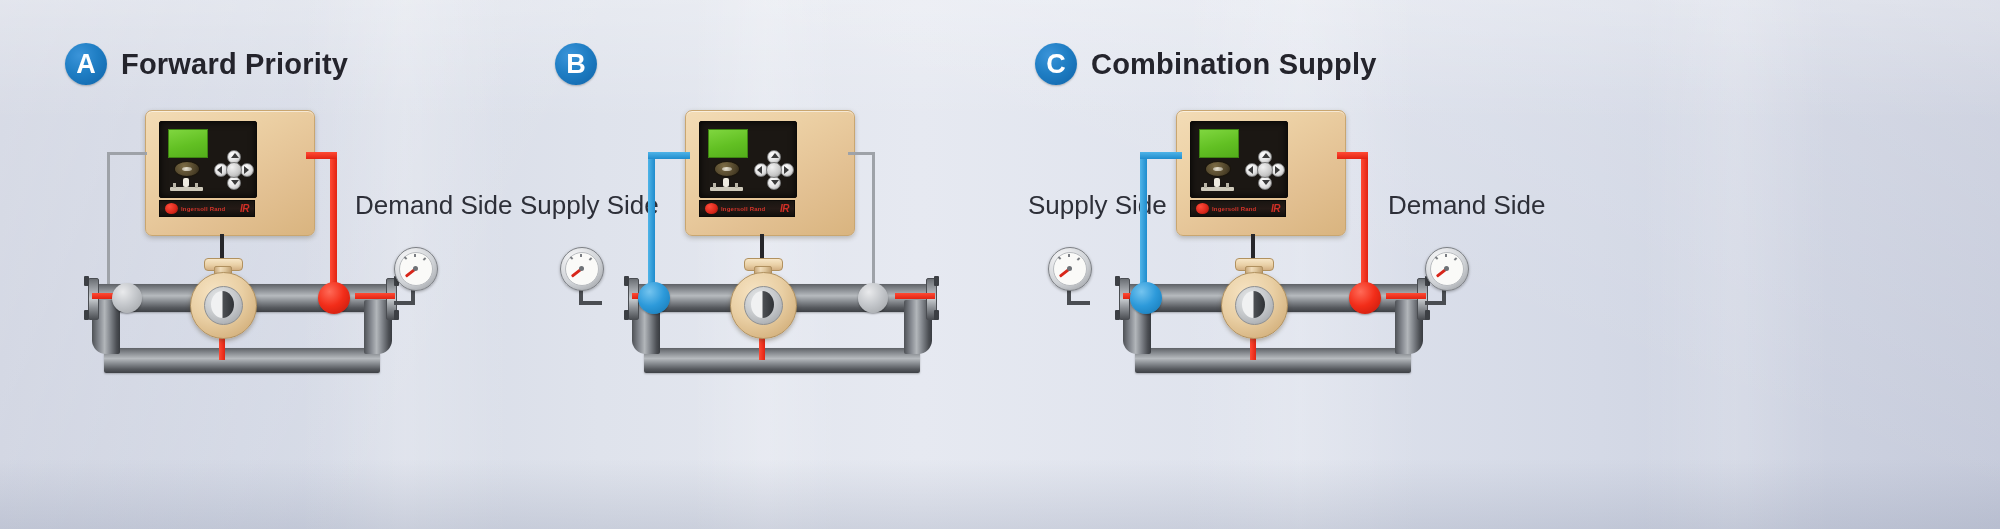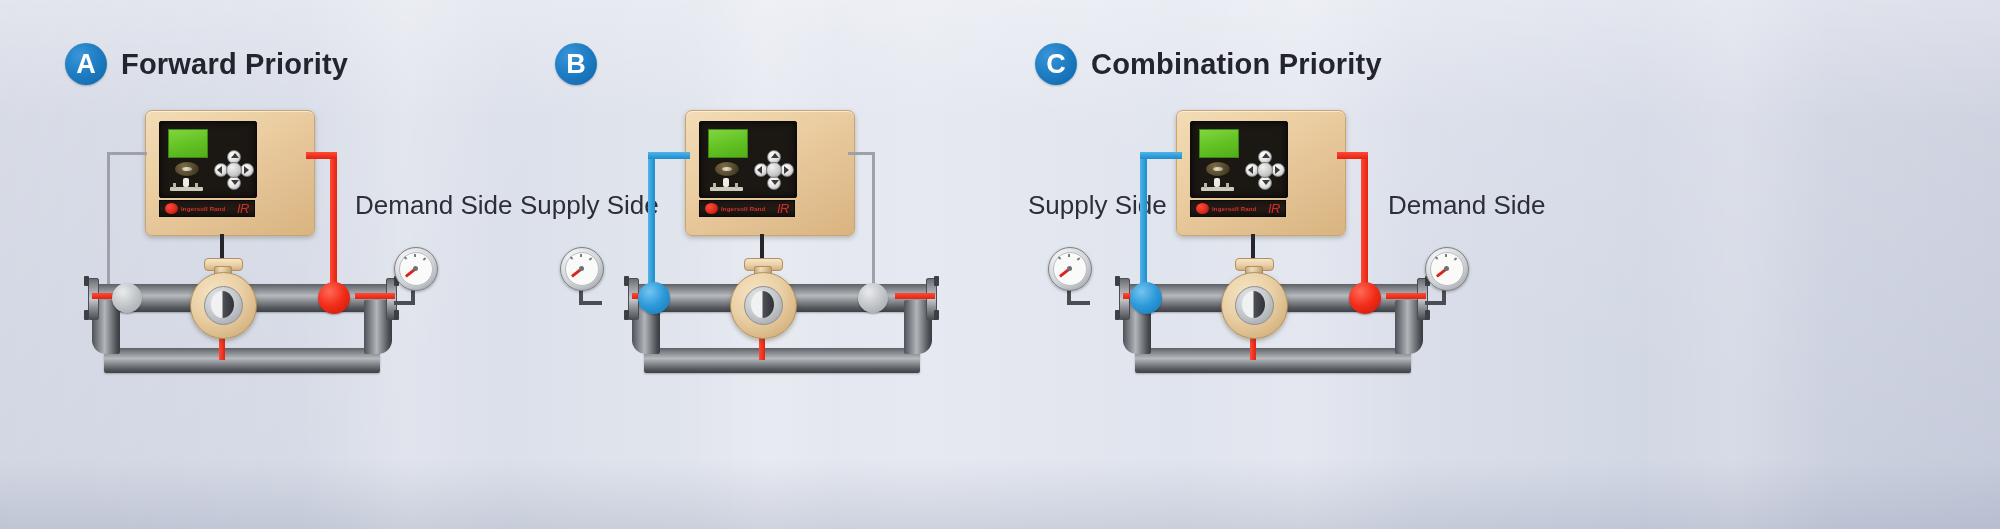--- a/index.html
+++ b/index.html
@@ -63,21 +63,21 @@
     border:1px solid #7c7c7c;}
   .dpad .center{background:radial-gradient(circle at 36% 30%,#f2f2f2 0%,#c9c9c9 60%,#8e8e8e 100%);}
   .dpad .ar{position:absolute;width:0;height:0;}
   .logo-strip{position:absolute;background:linear-gradient(180deg,#191511 0%,#241a16 50%,#120f0c 100%);
     border:1px solid #0c0a08;display:flex;align-items:center;justify-content:space-between;
     padding:0 5px;box-sizing:border-box;overflow:hidden;}
   .ir-mark{display:flex;align-items:center;gap:3px;}
   .ir-dot{width:13px;height:11px;border-radius:50%;
     background:radial-gradient(circle at 35% 32%,#ff4b3a 0%,#d8271a 60%,#8e1008 100%);}
   .ir-txt{font-size:6px;color:#d4342a;font-weight:bold;letter-spacing:.2px;white-space:nowrap;}
-  .ir-right{font-size:13px;color:#cf2f26;font-weight:normal;font-style:italic;letter-spacing:-.5px;}
+  .ir-right{font-size:10px;color:#cf2f26;font-weight:bold;font-style:italic;letter-spacing:-.5px;}
 
   
   .pipe-h{position:absolute;border-radius:2px;
     background:linear-gradient(180deg,#5e6166 0%,#8c9095 22%,#b6babe 42%,#888c91 62%,#55585d 85%,#3e4146 100%);
     box-shadow:0 1px 2px rgba(0,0,0,.25);}
   .pipe-v{position:absolute;border-radius:2px;
     background:linear-gradient(90deg,#4e5156 0%,#858990 25%,#b2b6ba 45%,#82868c 65%,#4b4e53 88%,#383b40 100%);}
   .flange{position:absolute;border-radius:2px;
     background:linear-gradient(180deg,#6a6e73 0%,#a7abb0 30%,#c6cace 50%,#8d9196 72%,#4c4f54 100%);
     border:1px solid #4a4d52;}
@@ -311,21 +311,21 @@
     <div class="gauge-tick" style="left:29px;top:11px;width:3px;height:2px;transform:rotate(-40deg);"></div>
     <div class="gauge-needle" style="left:9px;top:20px;width:13px;height:3px;transform:rotate(-38deg);"></div>
     <div class="gauge-hub" style="left:19px;top:19px;width:5px;height:5px;"></div>
   </div>
 </div>
 
 <div class="panel p-c">
 
   <div class="head" style="left:55px;top:43px;">
     <div class="badge">C</div>
-    <div class="head-title">Combination Priority</div>
+    <div class="head-title">Combination Supply</div>
   </div>
 
   <div class="side-label" style="left:48px;top:190px;">Supply Side</div>
   <div class="side-label" style="left:408px;top:190px;">Demand Side</div>
 
   <div class="ctrl" style="left:196px;top:110px;width:168px;height:124px;">
     <div class="ctrl-screen" style="left:13px;top:10px;width:96px;height:75px;">
       <div class="lcd" style="left:8px;top:7px;width:38px;height:27px;"></div>
       <div class="dial" style="left:14px;top:39px;width:24px;height:14px;"></div>
       <div class="slider-ic" style="left:10px;top:55px;width:33px;height:16px;">

